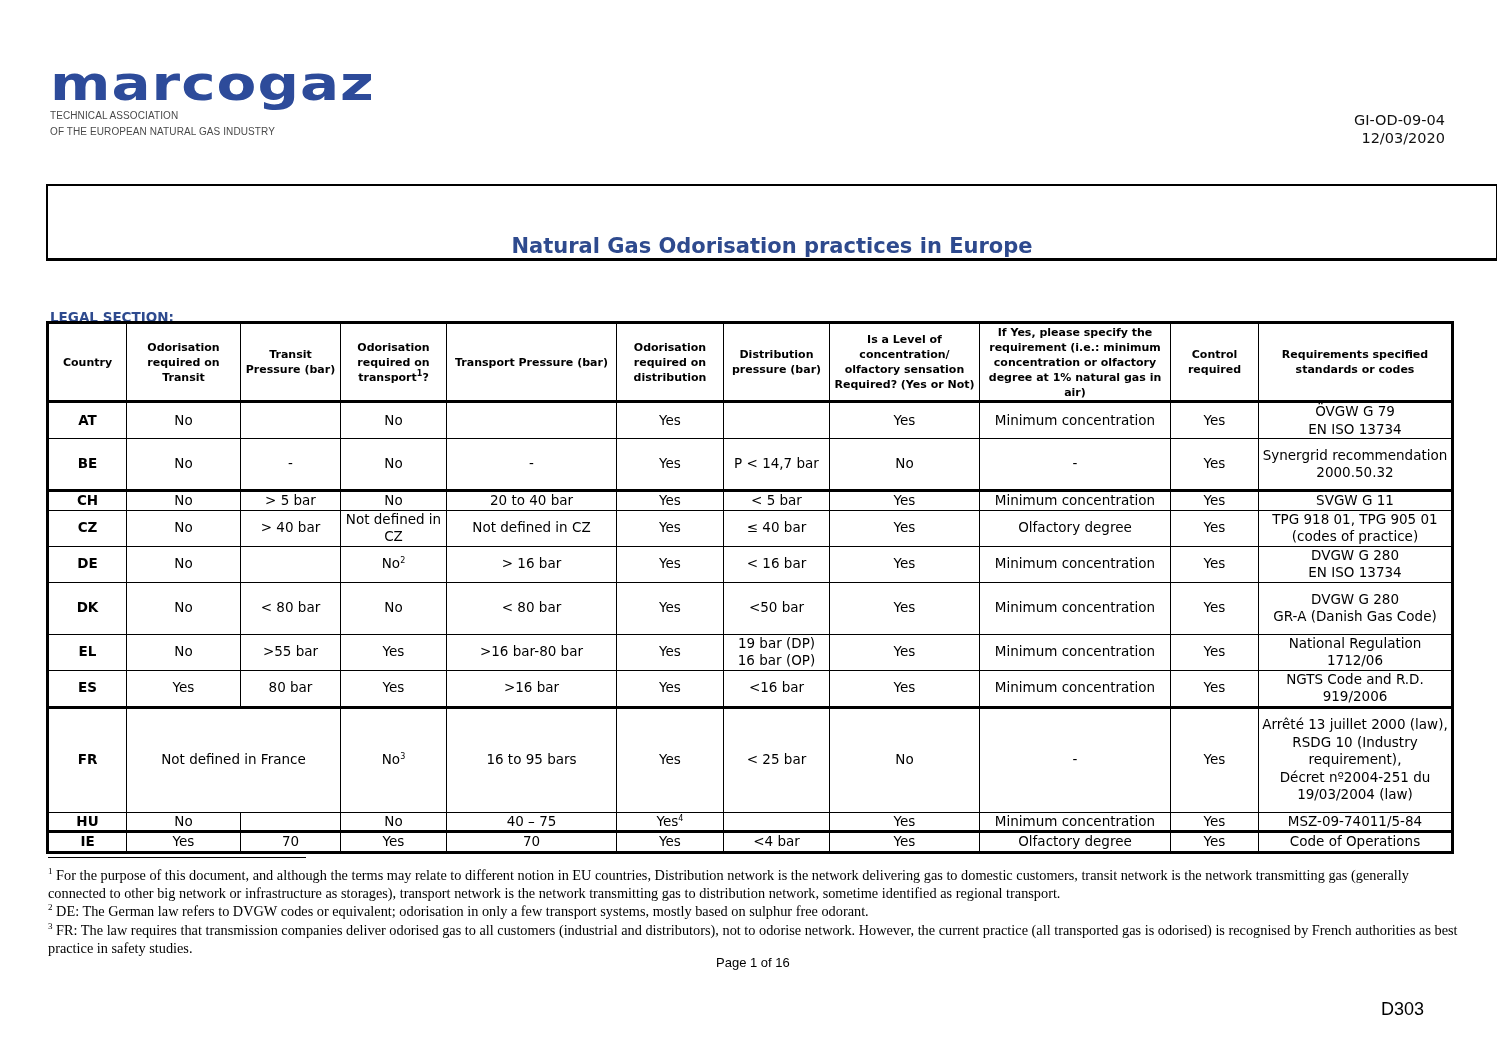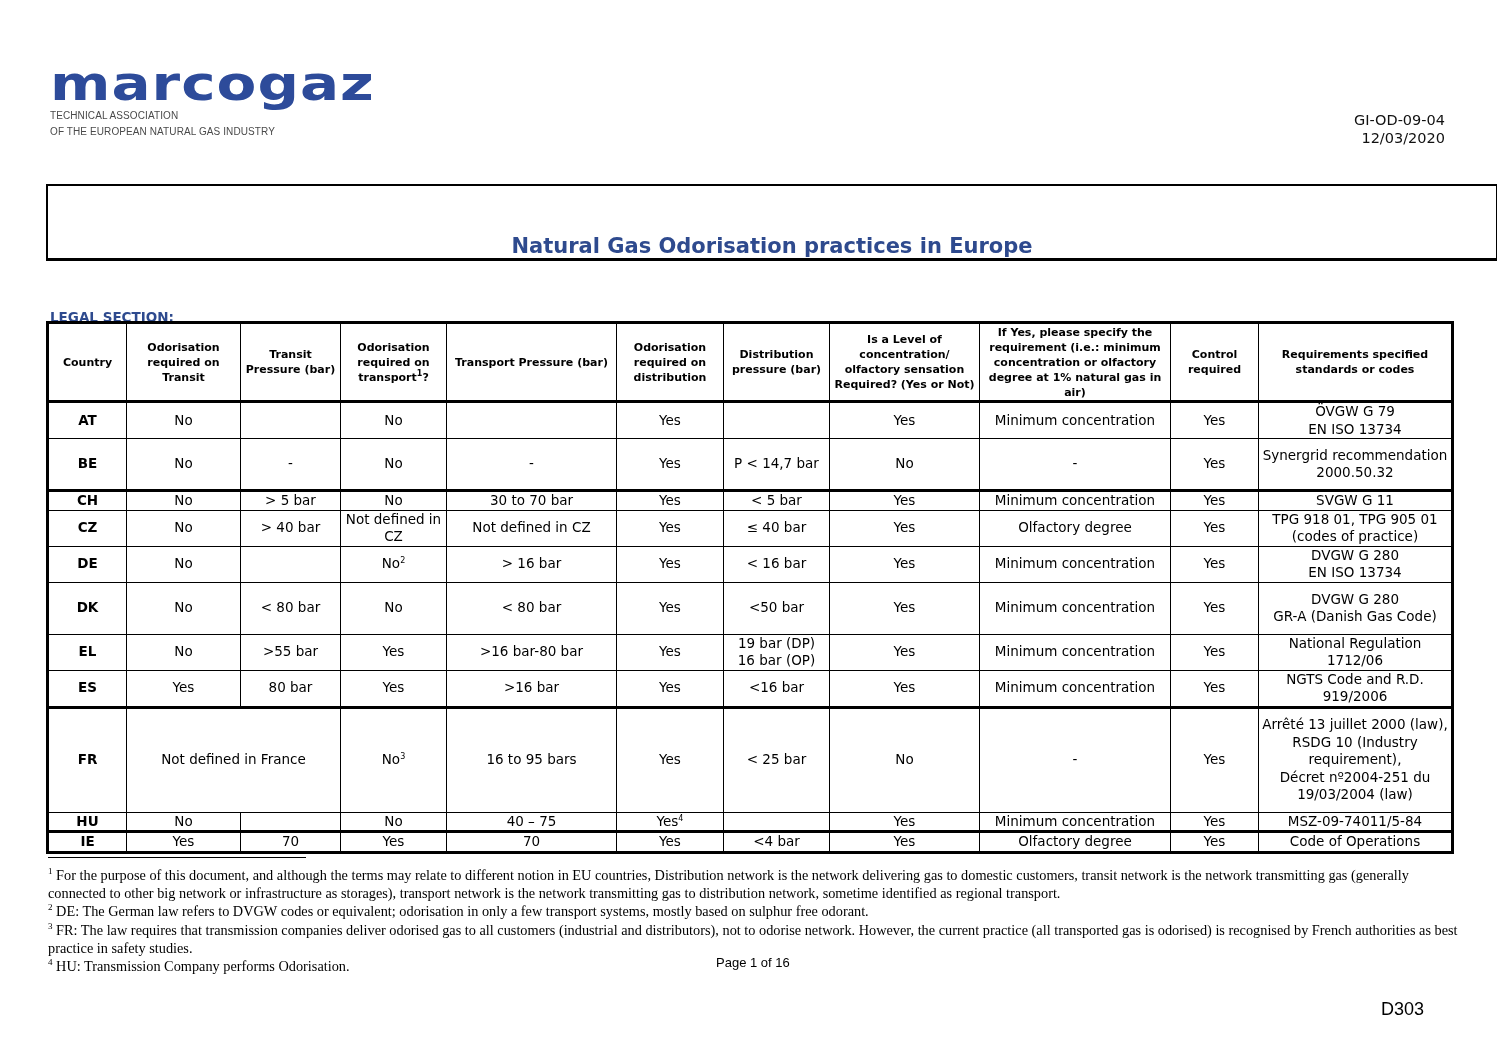--- a/index.html
+++ b/index.html
@@ -99,21 +99,21 @@
         <td class="thickb">No</td>
         <td class="thickb">-</td>
         <td class="thickb">Yes</td>
         <td class="thickb">Synergrid recommendation 2000.50.32</td>
       </tr>
       <tr style="height: 17px;">
         <td class="cc">CH</td>
         <td>No</td>
         <td>&gt; 5 bar</td>
         <td>No</td>
-        <td>30 to 70 bar</td>
+        <td>20 to 40 bar</td>
         <td>Yes</td>
         <td>&lt; 5 bar</td>
         <td>Yes</td>
         <td>Minimum concentration</td>
         <td>Yes</td>
         <td>SVGW G 11</td>
       </tr>
       <tr style="height: 36px;">
         <td class="cc">CZ</td>
         <td>No</td>
@@ -218,17 +218,16 @@
         <td>Code of Operations</td>
       </tr>
     </tbody>
 </table>
 
 <div class="fn-rule"></div>
 <div class="footnotes" id="footnotes">
     <p><sup>1</sup><span> For the purpose of this document, and although the terms may relate to different notion in EU countries, Distribution network is the network delivering gas to domestic customers, transit network is the network transmitting gas (generally connected to other big network or infrastructure as storages), transport network is the network transmitting gas to distribution network, sometime identified as regional transport.</span></p>
     <p><sup>2</sup><span> DE: The German law refers to DVGW codes or equivalent; odorisation in only a few transport systems, mostly based on sulphur free odorant.</span></p>
     <p><sup>3</sup><span> FR: The law requires that transmission companies deliver odorised gas to all customers (industrial and distributors), not to odorise network. However, the current practice (all transported gas is odorised) is recognised by French authorities as best practice in safety studies.</span></p>
-    <p><sup>4</sup><span> HU: Transmission Company performs Odorisation.</span></p>
   </div>
 
 <div class="page-num">Page 1 of 16</div>
 <div class="doc-code">D303</div>
 
 </body></html>

